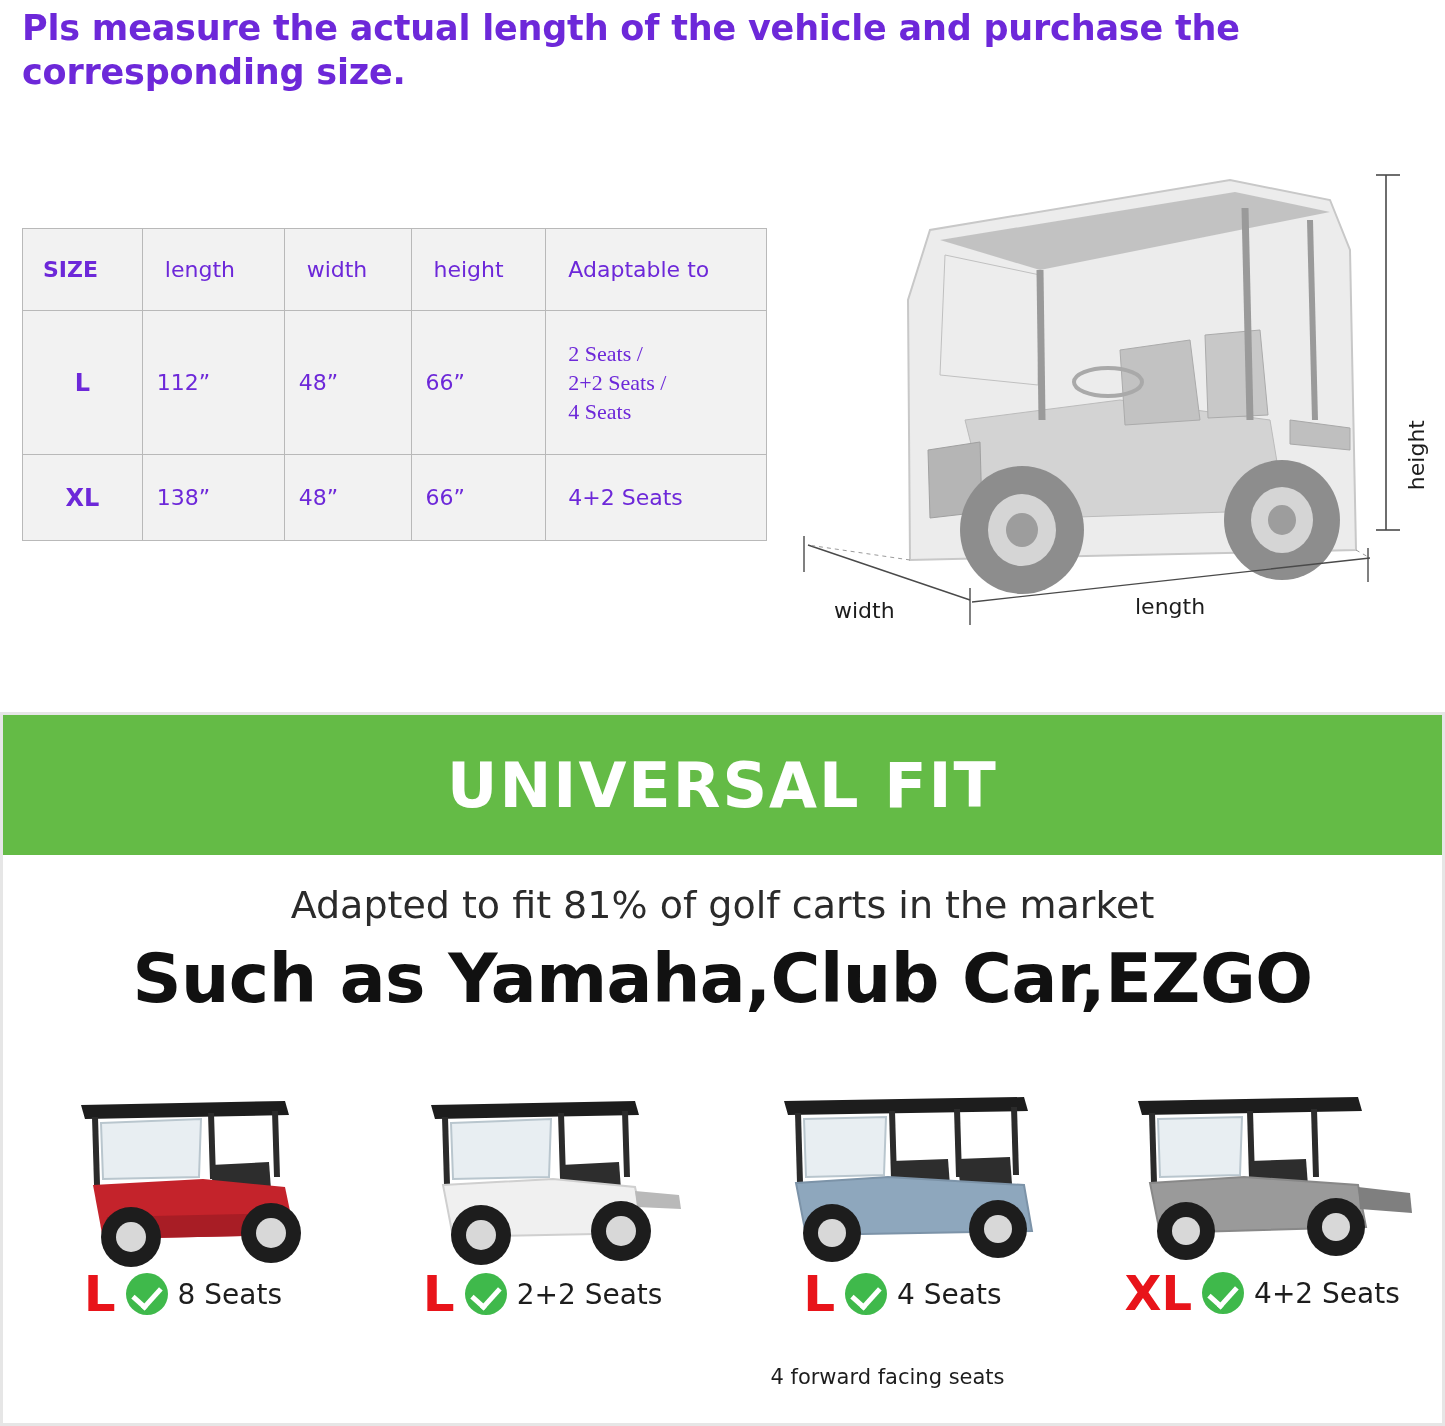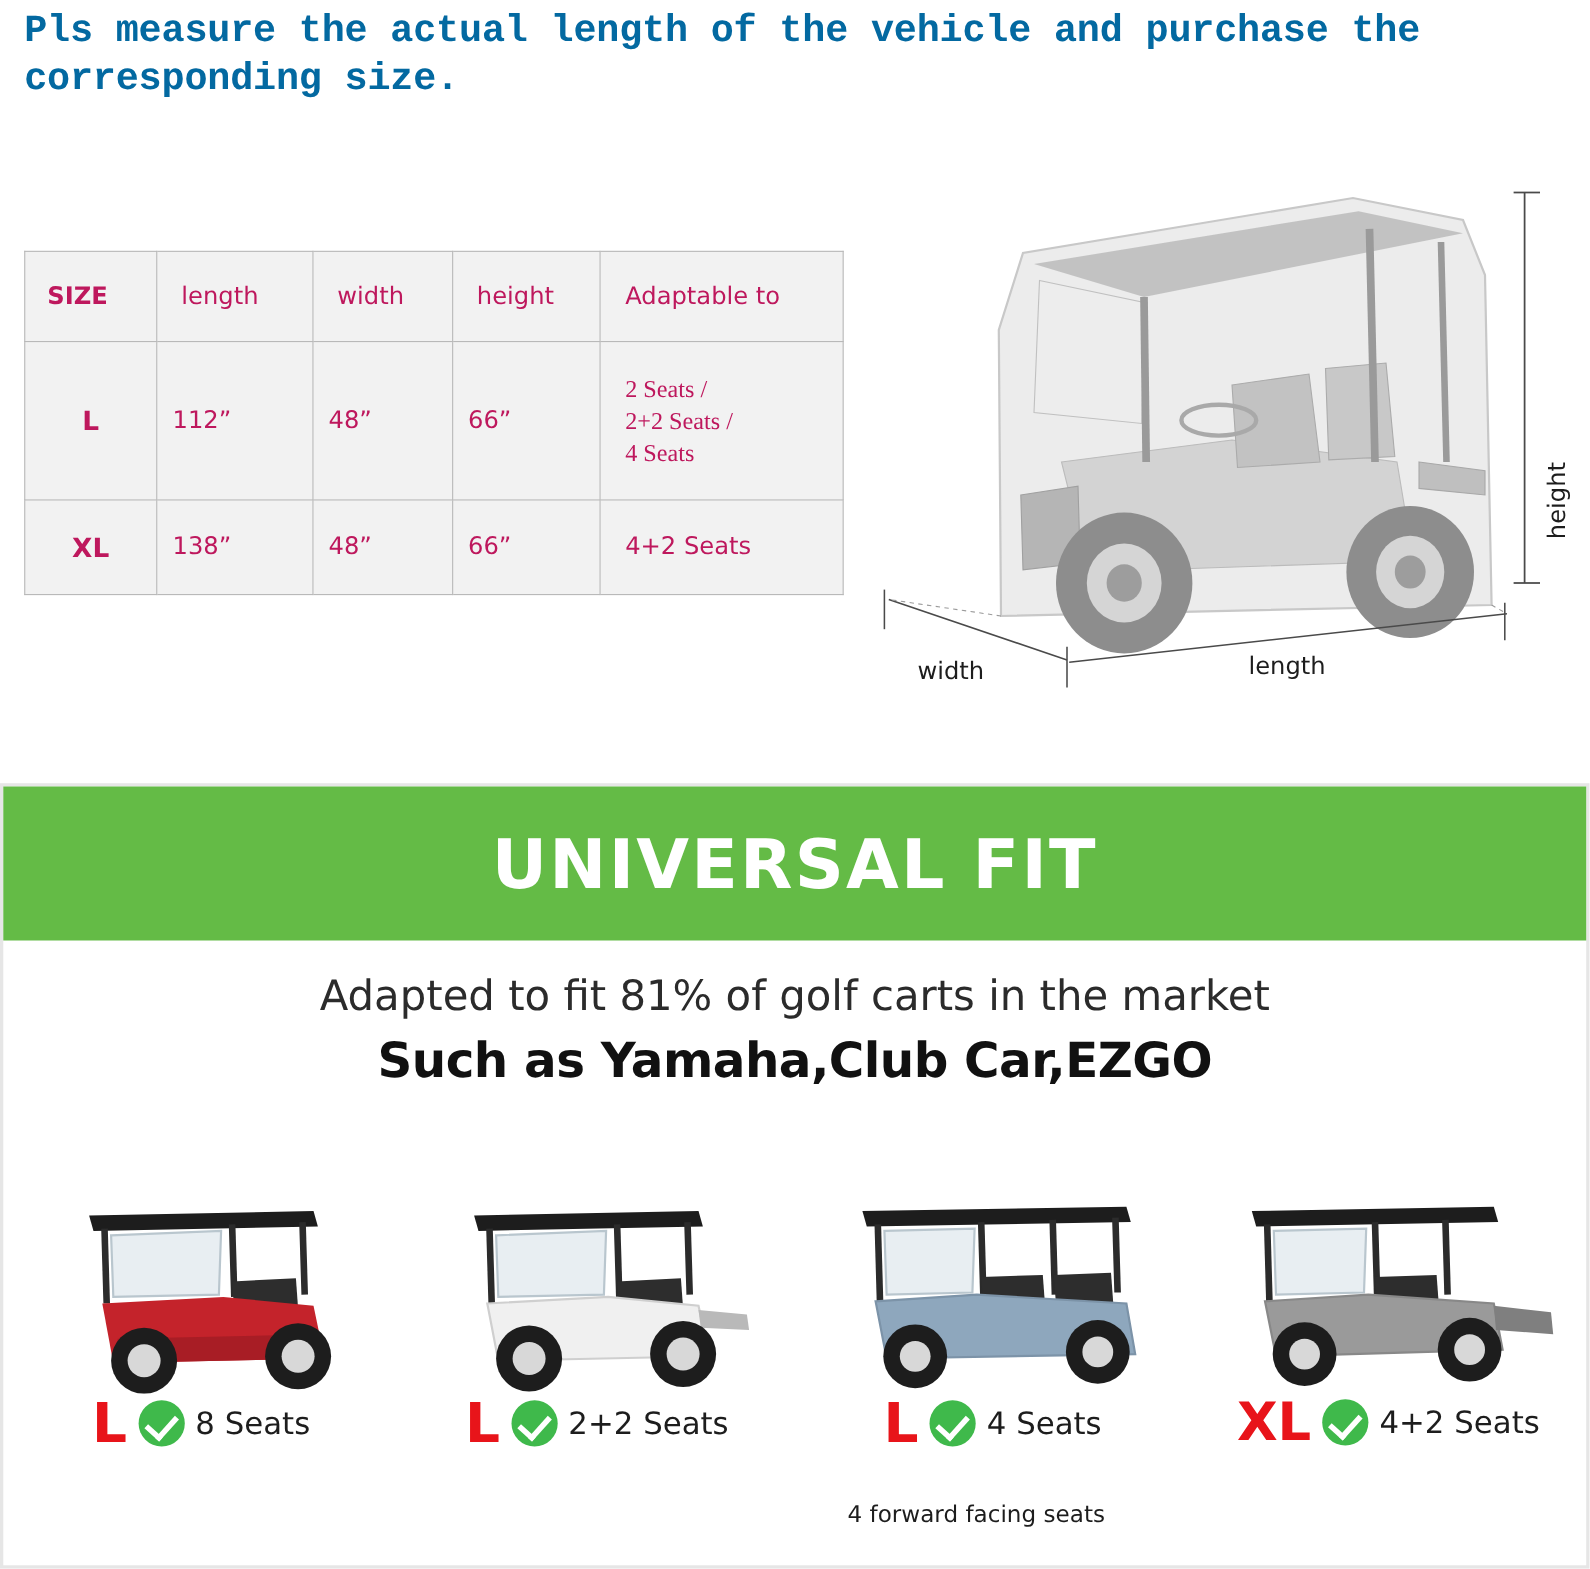--- a/index.html
+++ b/index.html
@@ -15,43 +15,42 @@
     color: #1a1a1a;
     overflow: hidden;
   }
 
   
   .warning {
     position: absolute;
     left: 22px;
     top: 6px;
     width: 1400px;
-    color: #0369a1;
+    color: #6d28d9;
     font-size: 35px;
     font-weight: 600;
     line-height: 1.26;
     letter-spacing: -0.2px;
-    font-family: Liberation Mono, monospace;
   }
 
   
   .size-table {
     position: absolute;
     left: 22px;
     top: 228px;
     border-collapse: collapse;
     width: 745px;
     background: #f2f2f2;
   }
   .size-table td, .size-table th {
     border: 1px solid #b9b9b9;
     padding: 28px 14px;
     font-size: 22px;
     font-weight: 400;
-    color: #be185d;
+    color: #6d28d9;
     background: #f2f2f2;
     vertical-align: middle;
   }
   .size-table th {
     font-weight: 400;
     text-align: center;
     height: 62px;
   }
   .size-table th.hd-size { font-weight: 700; text-align: left; padding-left: 20px; }
   .size-table th.hd-left { text-align: left; padding-left: 22px; }
@@ -115,21 +114,21 @@
   .sub1 {
     margin-top: 28px;
     text-align: center;
     font-size: 38px;
     color: #2b2b2b;
     font-weight: 400;
   }
   .sub2 {
     margin-top: 12px;
     text-align: center;
-    font-size: 44px;
+    font-size: 68px;
     color: #111111;
     font-weight: 700;
     letter-spacing: -0.5px;
   }
 
   
   .cart-row {
     position: absolute;
     left: 0; top: 352px;
     width: 100%;

